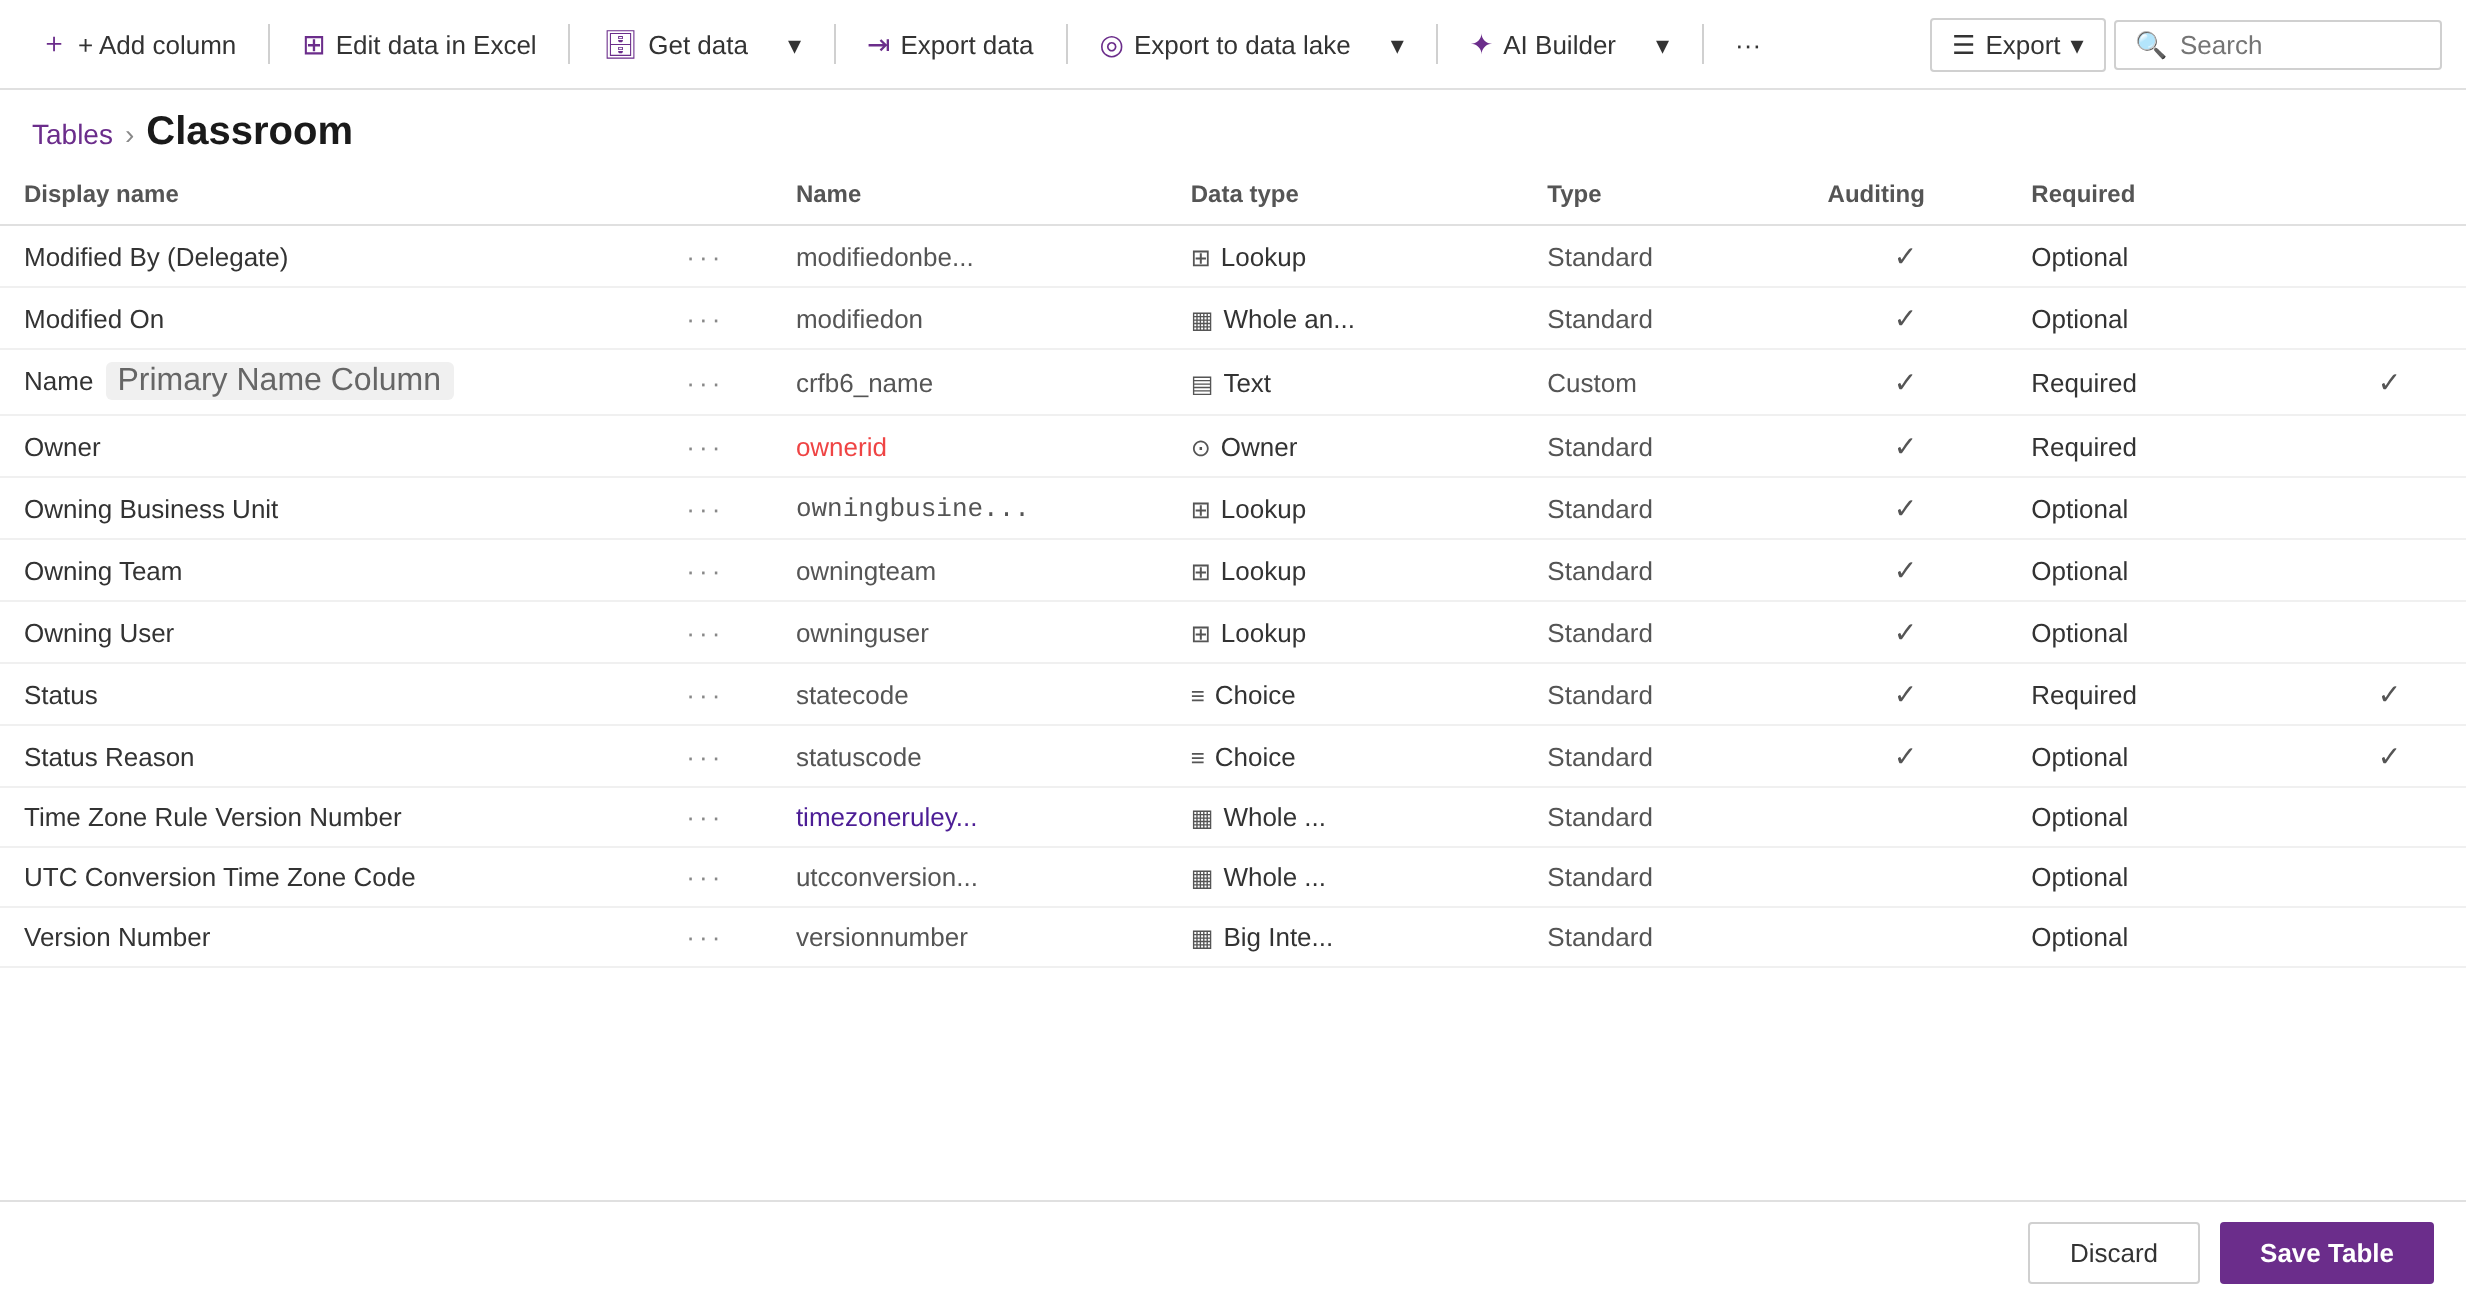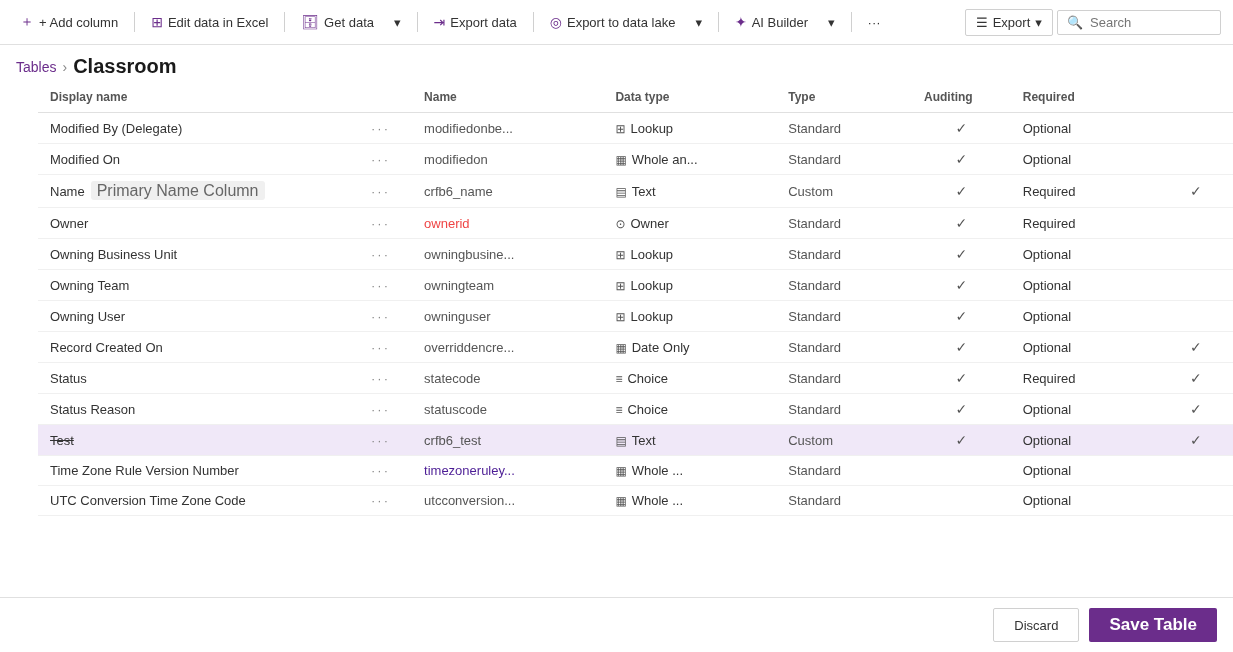--- a/index.html
+++ b/index.html
@@ -30,21 +30,21 @@
 
     
     .breadcrumb {
       padding: 10px 16px 4px; display: flex; align-items: center; gap: 6px; flex-shrink: 0;
     }
     .breadcrumb-link { color: #6b2d8b; cursor: pointer; text-decoration: none; font-size: 14px; }
     .breadcrumb-sep { color: #888; font-size: 14px; }
     .breadcrumb-current { font-size: 20px; font-weight: 600; color: #1a1a1a; }
 
     
-    .table-container { flex: 1; overflow-y: auto; overflow-x: hidden; position: relative; margin-left: 38px; }
+    .table-container { flex: 1; overflow-y: auto; overflow-x: hidden; position: relative; }
     
     table { width: 100%; border-collapse: collapse; }
     thead { position: sticky; top: 0; background: #fff; z-index: 10; }
     th {
       text-align: left; padding: 8px 12px; font-weight: 600; font-size: 12px;
       border-bottom: 1px solid #e0e0e0; color: #555; white-space: nowrap;
     }
     td { padding: 7px 12px; border-bottom: 1px solid #f0f0f0; font-size: 13px; vertical-align: middle; }
     tr.selected td { background: #f0e8f8; }
 
@@ -58,21 +58,21 @@
     .footer {
       border-top: 1px solid #e0e0e0; padding: 10px 16px; display: flex;
       justify-content: flex-end; gap: 10px; flex-shrink: 0; background: #fff;
     }
     .btn-discard {
       padding: 7px 20px; border: 1px solid #d0d0d0; background: #fff;
       cursor: pointer; font-size: 13px; border-radius: 2px; color: #333;
     }
     .btn-save {
       padding: 7px 20px; border: none; background: #6b2d8b;
-      cursor: pointer; font-size: 17px; border-radius: 2px; color: #fff; font-weight: 600;
+      cursor: pointer; font-size: 13px; border-radius: 2px; color: #fff; font-weight: 600;
     }
 
     .table-container::-webkit-scrollbar { width: 12px; }
     .table-container::-webkit-scrollbar-track { background: #f5f5f5; }
     .table-container::-webkit-scrollbar-thumb { background: #c0c0c0; border-radius: 6px; }
   </style>
 </head>
 <body>
 
 <div class="toolbar">
@@ -197,21 +197,21 @@
           <td style="color: #ef4444;">ownerid</td>
           <td><span class="type-icon" style="color:#555">⊙</span><span>Owner</span></td>
           <td style="color: rgb(85, 85, 85);">Standard</td>
           <td style="text-align: center;"><span class="checkmark">✓</span></td>
           <td>Required</td>
           <td style="text-align: center;"></td>
         </tr>
         <tr>
           <td><span>Owning Business Unit</span></td>
           <td class="dots">···</td>
-          <td style="color: rgb(85, 85, 85);">owningbusine...</td>
+          <td style="color: rgb(85, 85, 85); font-family: Liberation Mono, monospace;">owningbusine...</td>
           <td><span class="type-icon" style="color:#555">⊞</span><span>Lookup</span></td>
           <td style="color: rgb(85, 85, 85);">Standard</td>
           <td style="text-align: center;"><span class="checkmark">✓</span></td>
           <td>Optional</td>
           <td style="text-align: center;"></td>
         </tr>
         <tr>
           <td><span>Owning Team</span></td>
           <td class="dots">···</td>
           <td style="color: rgb(85, 85, 85);">owningteam</td>
@@ -223,30 +223,20 @@
         </tr>
         <tr>
           <td><span>Owning User</span></td>
           <td class="dots">···</td>
           <td style="color: rgb(85, 85, 85);">owninguser</td>
           <td><span class="type-icon" style="color:#555">⊞</span><span>Lookup</span></td>
           <td style="color: rgb(85, 85, 85);">Standard</td>
           <td style="text-align: center;"><span class="checkmark">✓</span></td>
           <td>Optional</td>
           <td style="text-align: center;"></td>
-        </tr>
-        <tr>
-          <td><span>Record Created On</span></td>
-          <td class="dots">···</td>
-          <td style="color: rgb(85, 85, 85);">overriddencre...</td>
-          <td><span class="type-icon" style="color:#555">▦</span><span>Date Only</span></td>
-          <td style="color: rgb(85, 85, 85);">Standard</td>
-          <td style="text-align: center;"><span class="checkmark">✓</span></td>
-          <td>Optional</td>
-          <td style="text-align: center;"><span class="checkmark">✓</span></td>
         </tr>
         <tr>
           <td><span>Status</span></td>
           <td class="dots">···</td>
           <td style="color: rgb(85, 85, 85);">statecode</td>
           <td><span class="type-icon" style="color:#555">≡</span><span>Choice</span></td>
           <td style="color: rgb(85, 85, 85);">Standard</td>
           <td style="text-align: center;"><span class="checkmark">✓</span></td>
           <td>Required</td>
           <td style="text-align: center;"><span class="checkmark">✓</span></td>
@@ -254,45 +244,45 @@
         <tr>
           <td><span>Status Reason</span></td>
           <td class="dots">···</td>
           <td style="color: rgb(85, 85, 85);">statuscode</td>
           <td><span class="type-icon" style="color:#555">≡</span><span>Choice</span></td>
           <td style="color: rgb(85, 85, 85);">Standard</td>
           <td style="text-align: center;"><span class="checkmark">✓</span></td>
           <td>Optional</td>
           <td style="text-align: center;"><span class="checkmark">✓</span></td>
         </tr>
-        <tr class="selected">
-          <td><span class="strikethrough">Test</span></td>
-          <td class="dots">···</td>
-          <td style="color: rgb(85, 85, 85);">crfb6_test</td>
-          <td><span class="type-icon" style="color:#555">▤</span><span>Text</span></td>
-          <td style="color: rgb(85, 85, 85);">Custom</td>
-          <td style="text-align: center;"><span class="checkmark">✓</span></td>
-          <td>Optional</td>
-          <td style="text-align: center;"><span class="checkmark">✓</span></td>
-        </tr>
         <tr>
           <td><span>Time Zone Rule Version Number</span></td>
           <td class="dots">···</td>
           <td style="color: #4c1d95;">timezoneruley...</td>
           <td><span class="type-icon" style="color:#555">▦</span><span>Whole ...</span></td>
           <td style="color: rgb(85, 85, 85);">Standard</td>
           <td style="text-align: center;"></td>
           <td>Optional</td>
           <td style="text-align: center;"></td>
         </tr>
         <tr>
           <td><span>UTC Conversion Time Zone Code</span></td>
           <td class="dots">···</td>
           <td style="color: rgb(85, 85, 85);">utcconversion...</td>
           <td><span class="type-icon" style="color:#555">▦</span><span>Whole ...</span></td>
+          <td style="color: rgb(85, 85, 85);">Standard</td>
+          <td style="text-align: center;"></td>
+          <td>Optional</td>
+          <td style="text-align: center;"></td>
+        </tr>
+        <tr>
+          <td><span>Version Number</span></td>
+          <td class="dots">···</td>
+          <td style="color: rgb(85, 85, 85);">versionnumber</td>
+          <td><span class="type-icon" style="color:#555">▦</span><span>Big Inte...</span></td>
           <td style="color: rgb(85, 85, 85);">Standard</td>
           <td style="text-align: center;"></td>
           <td>Optional</td>
           <td style="text-align: center;"></td>
         </tr>
       </tbody>
   </table>
 </div>
 
 <div class="footer">

